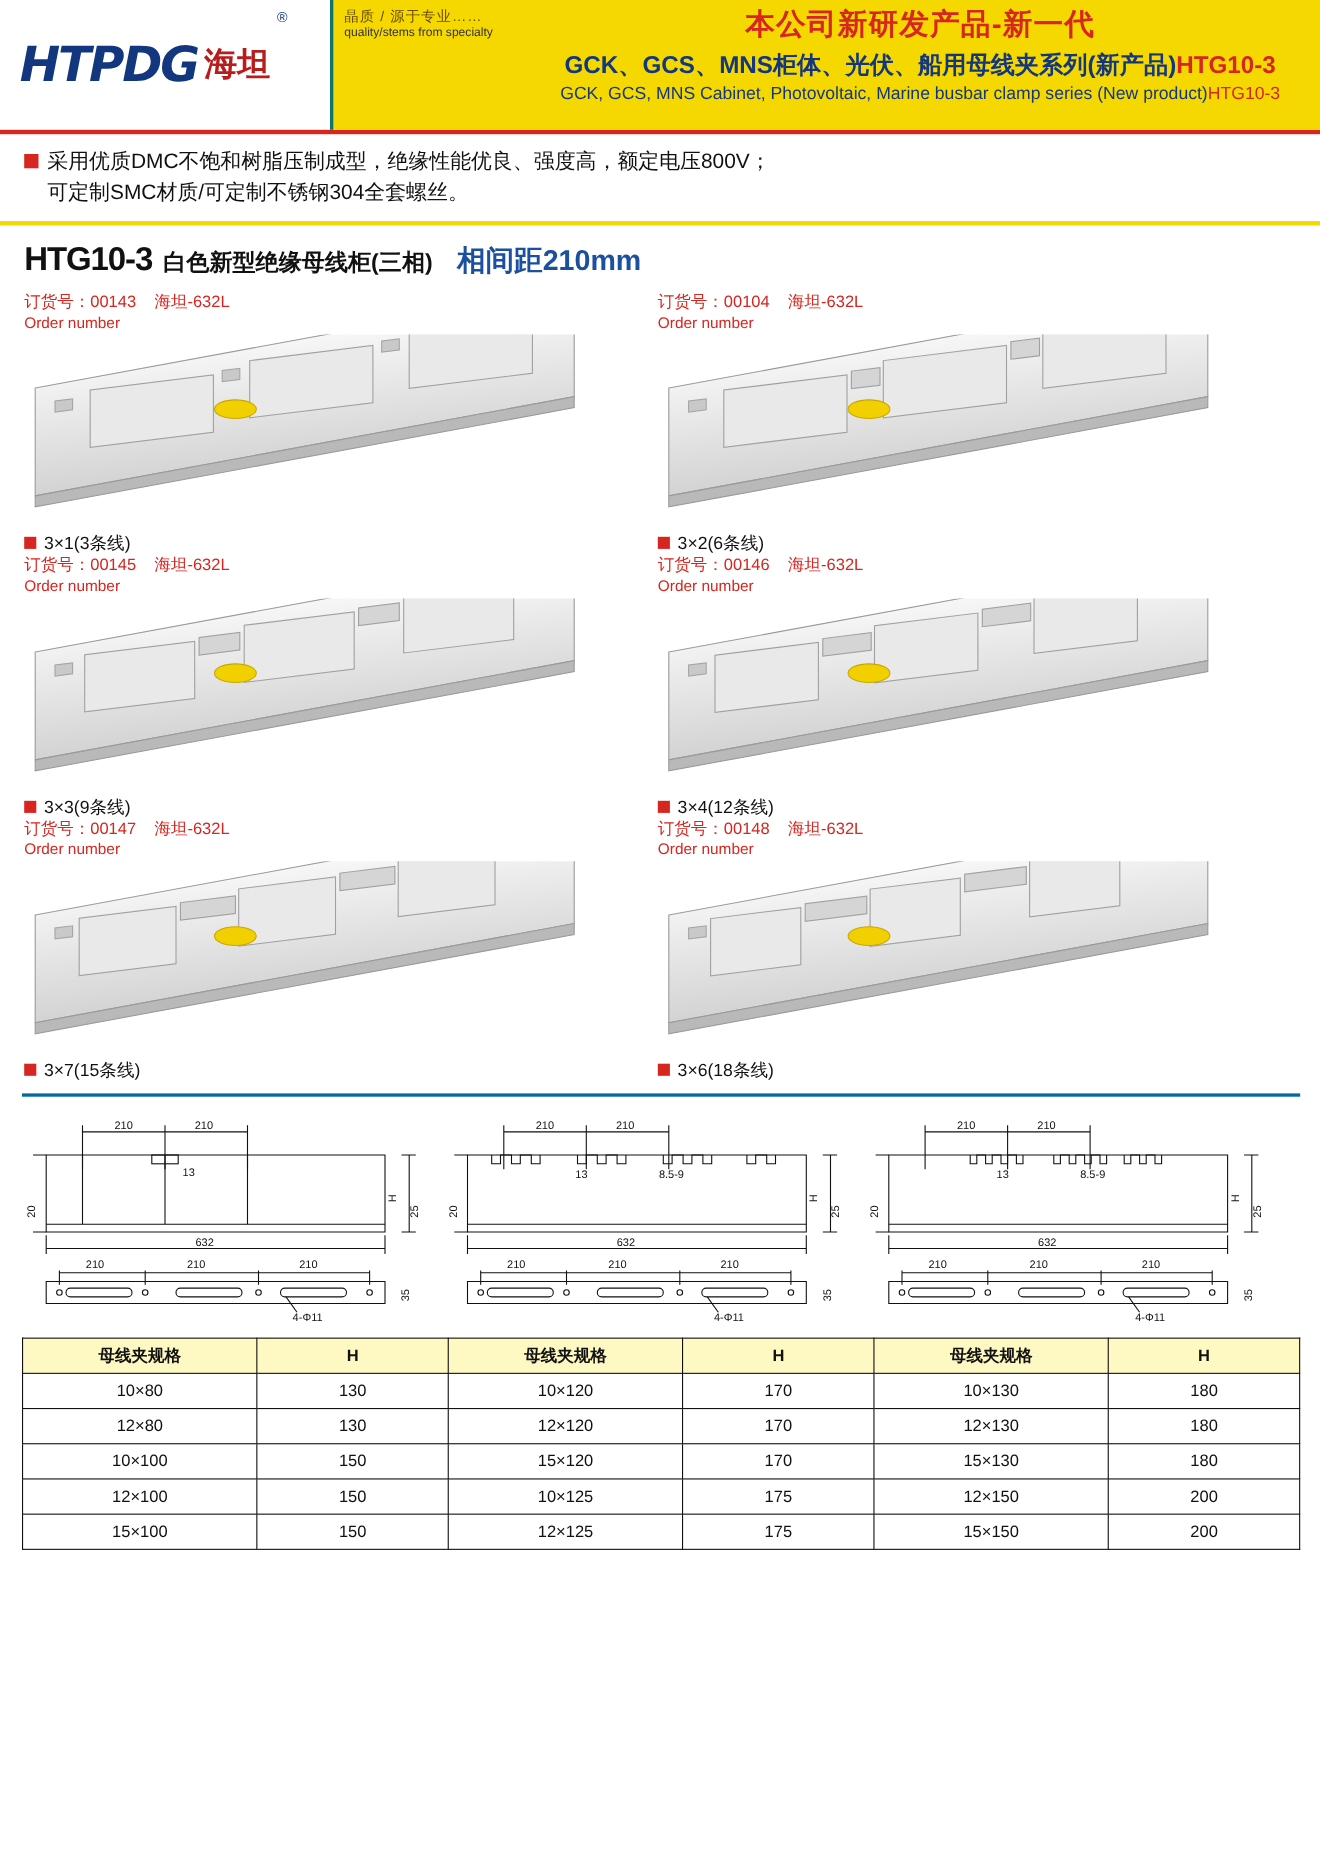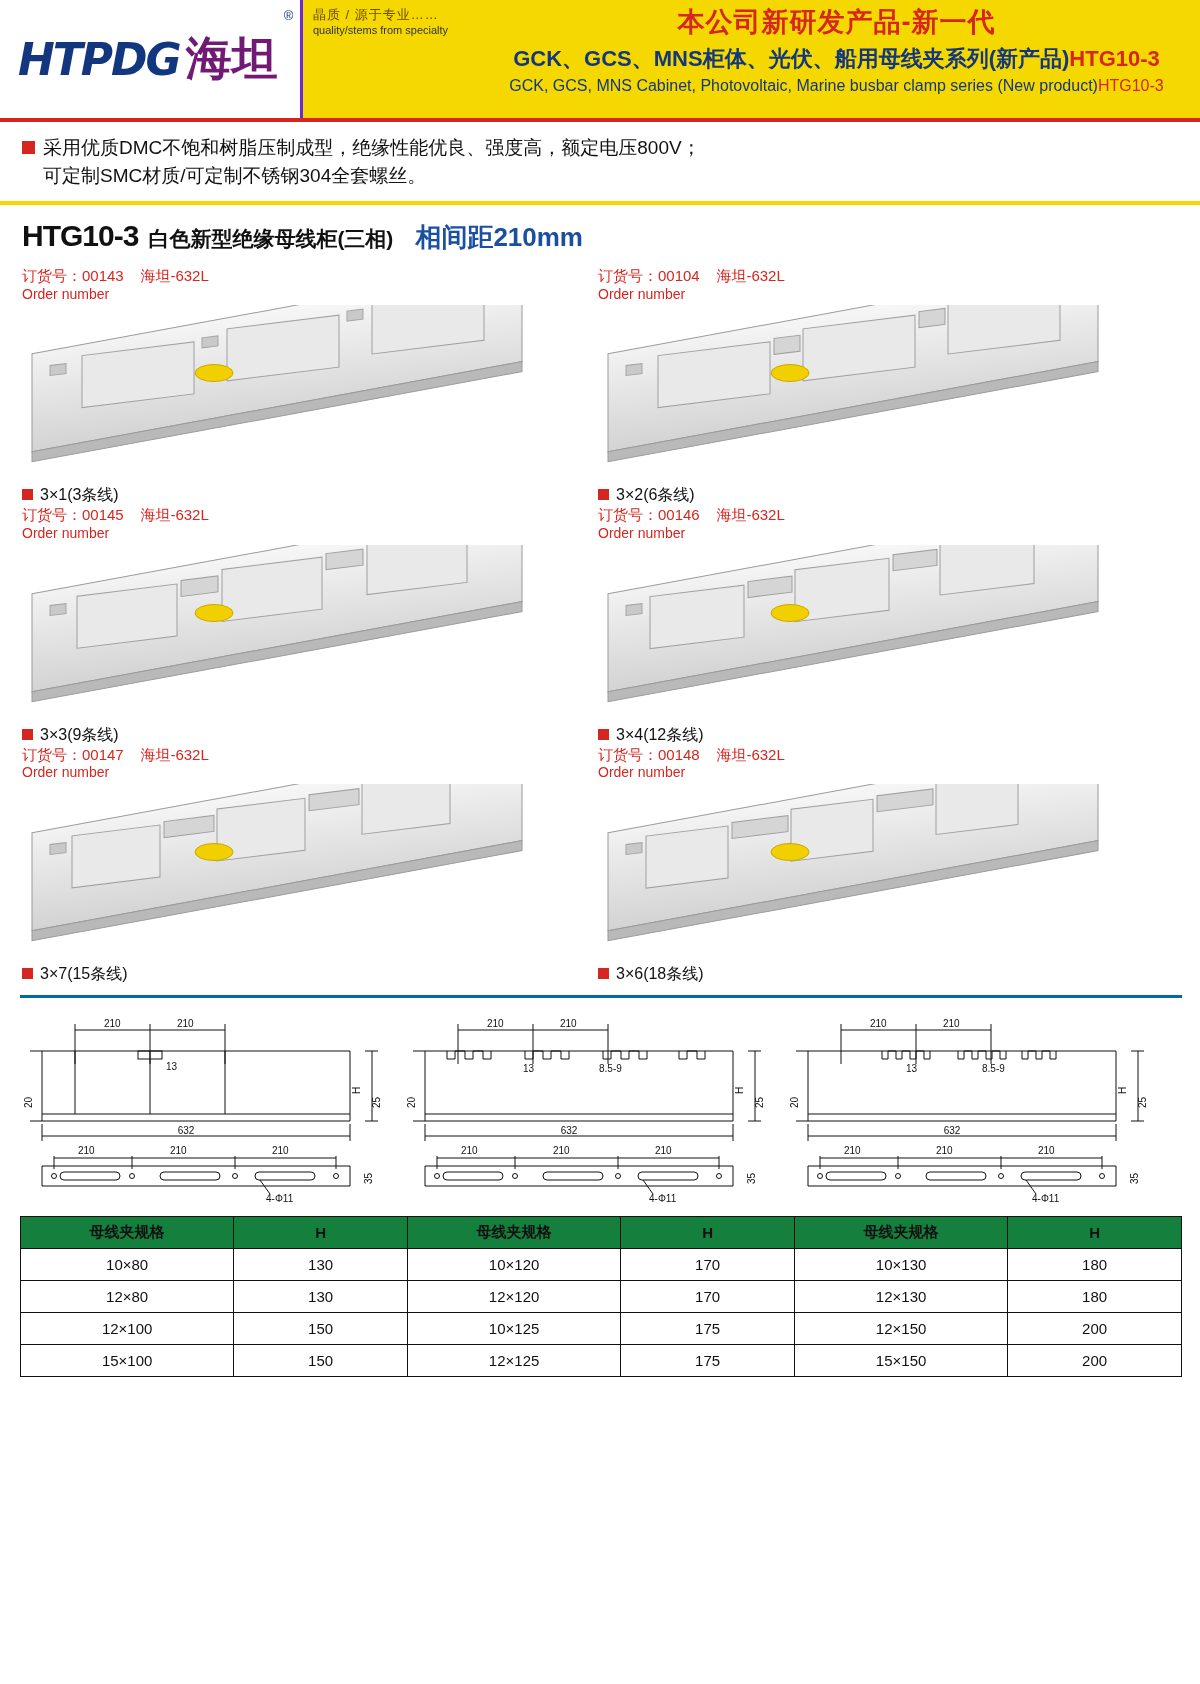--- a/index.html
+++ b/index.html
@@ -19,29 +19,29 @@
   .logo-box {
     width:300px; display:flex; align-items:center; gap:6px;
     padding-left:18px;
   }
   .logo-text {
     font-family:"DejaVu Sans", sans-serif;
     font-weight:bold; font-size:44px; letter-spacing:-2px;
     color:#13377e; font-style:italic;text-align:right;
   }
   .logo-cn {
-    font-size:46px; font-weight:bold; color:#701a75; line-height:0.95;
+    font-size:30px; font-weight:bold; color:#b91c1c; line-height:0.95;
     display:flex; flex-direction:column; align-items:center;
     font-family:"DejaVu Sans", sans-serif;
   }
   .logo-reg { font-size:13px; color:#13377e; vertical-align:top; align-self:flex-start; margin-top:8px;}
 
   .header-yellow {
     flex:1; background:#f5d800; position:relative; display:flex;
-    border-left:3px solid #6d28d9;
+    border-left:3px solid #0f766e;
   }
   .quality-col {
     width:170px; padding:6px 6px 0 10px; color:#222;
   }
   .quality-cn { font-size:13px; color:#6b4a00; letter-spacing:1px; }
   .quality-en { font-size:11px; color:#333; }
   .header-main { flex:1; padding-top:4px; }
   .hl1 { font-size:27px; font-weight:bold; color:#d6261f; text-align:center; letter-spacing:1px;}
   .hl2 { font-size:22px; font-weight:bold; color:#13377e; text-align:center; margin-top:4px; }
   .hl2 .red { color:#d6261f; }
@@ -75,21 +75,21 @@
   
   .dims { border-top:3px solid #0369a1; margin:10px 18px 0 20px; padding-top:8px; display:flex; }
   .dimcell { width:383px; }
 
   
   .tbl-wrap { padding:6px 18px 0 20px; }
   table { border-collapse:collapse; width:1162px; }
   th, td {
     border:1px solid #111; text-align:center; font-size:15px; height:32px;
   }
-  th { background:#15803d; font-weight:bold; }
+  th { background:#fef9c3; font-weight:bold; }
   td.sp { width:135px; }
   td.h { width:110px; }
 </style>
 </head>
 <body>
 
 <div class="page">
 
   <div class="header">
     <div class="logo-box">
@@ -487,20 +487,28 @@
         </tr>
         <tr>
           <td class="sp">12×80</td>
           <td class="h">130</td>
           <td class="sp">12×120</td>
           <td class="h">170</td>
           <td class="sp">12×130</td>
           <td class="h">180</td>
         </tr>
         <tr>
+          <td class="sp">10×100</td>
+          <td class="h">150</td>
+          <td class="sp">15×120</td>
+          <td class="h">170</td>
+          <td class="sp">15×130</td>
+          <td class="h">180</td>
+        </tr>
+        <tr>
           <td class="sp">12×100</td>
           <td class="h">150</td>
           <td class="sp">10×125</td>
           <td class="h">175</td>
           <td class="sp">12×150</td>
           <td class="h">200</td>
         </tr>
         <tr>
           <td class="sp">15×100</td>
           <td class="h">150</td>

